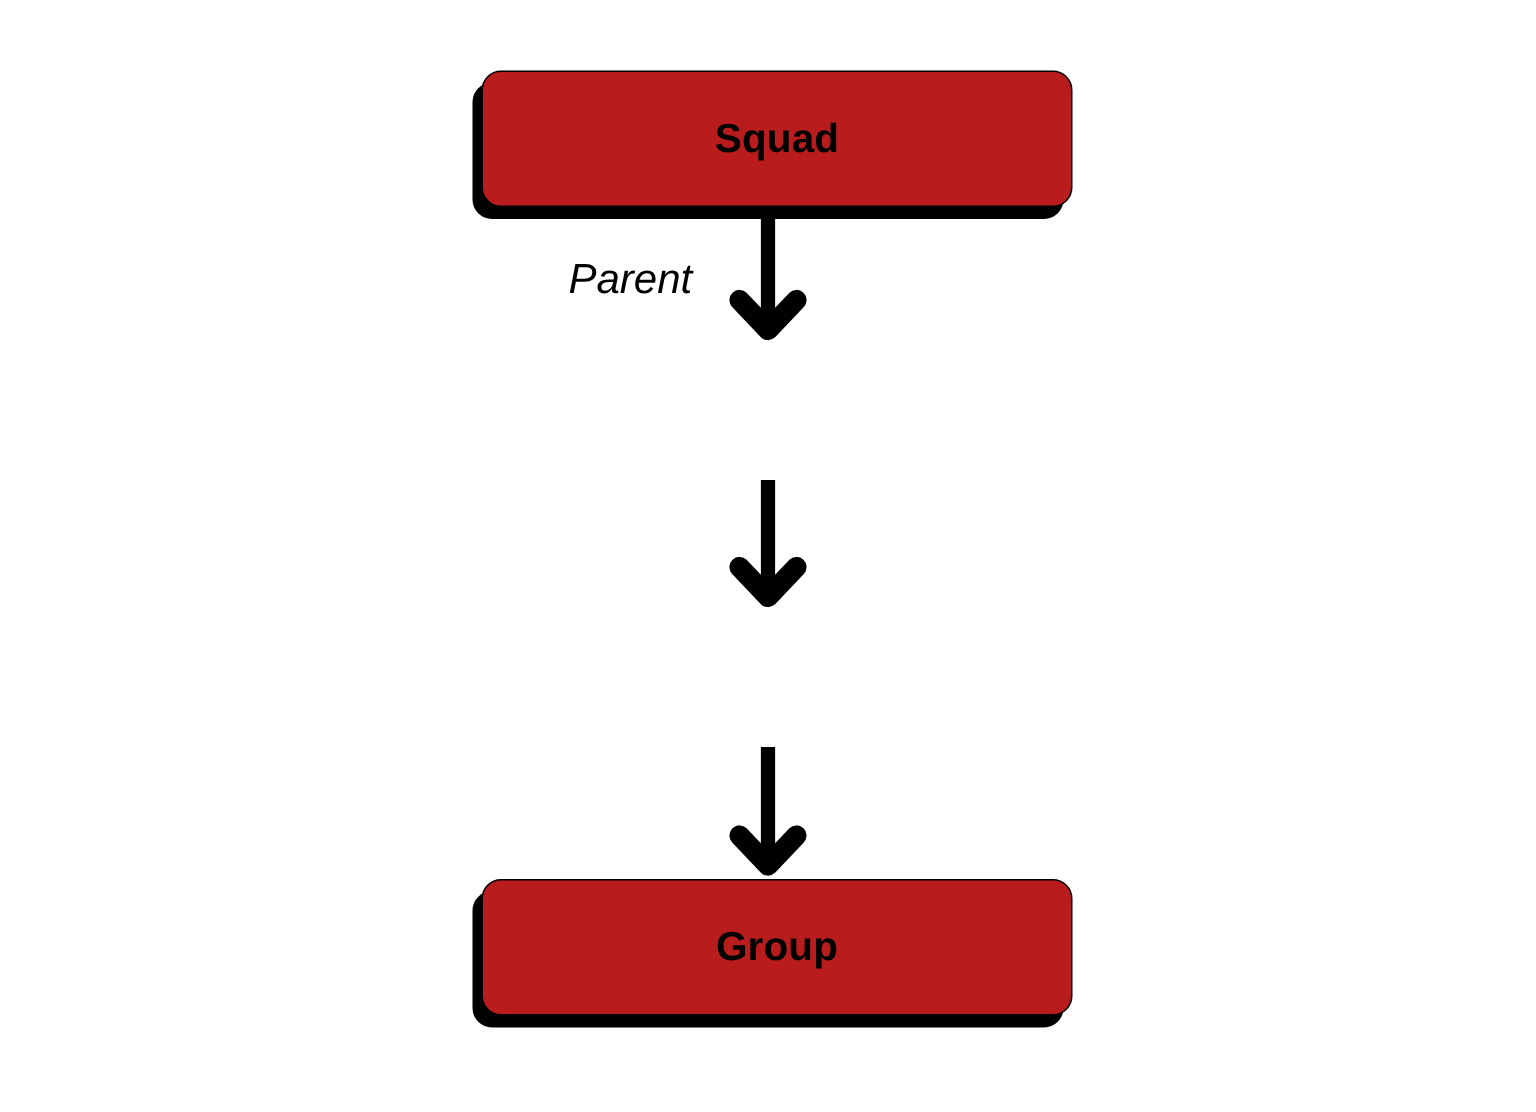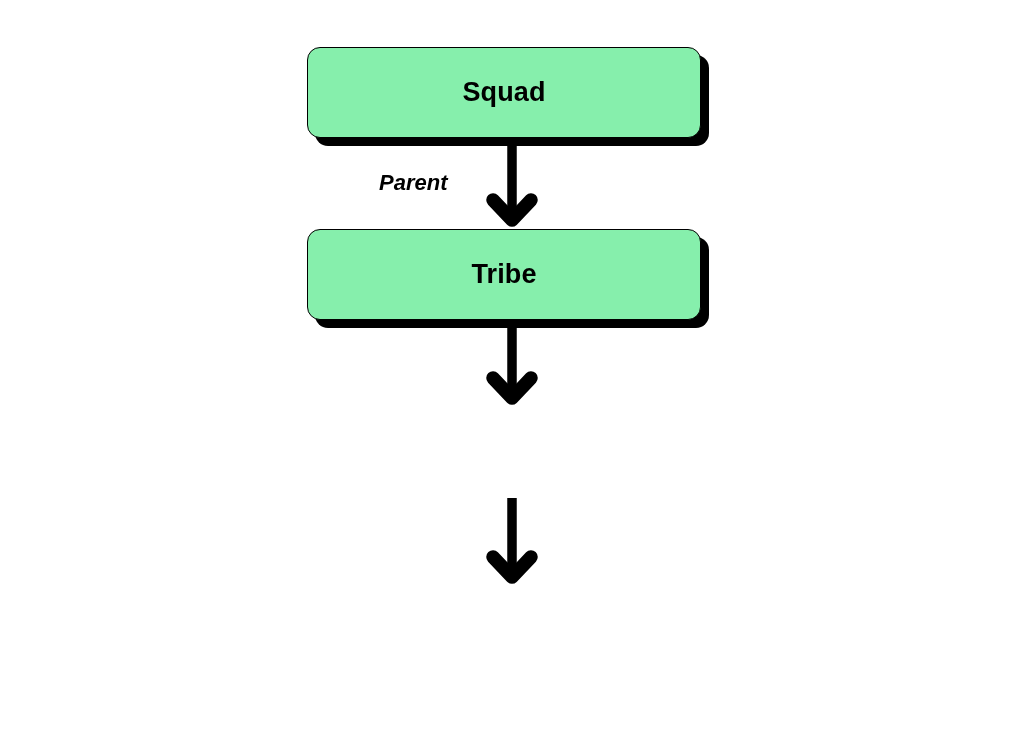--- a/index.html
+++ b/index.html
@@ -37,26 +37,26 @@
     top: 8px;
     width: 100%;
     height: 100%;
     background: #000000;
     border-radius: 13px;
     z-index: 1;
   }
 
   .node-body {
     position: absolute;
-    left: 0;
+    left: 14px;
     top: 0;
     width: 100%;
     height: 100%;
     box-sizing: border-box;
-    background: #86efac;
+    background: #b91c1c;
     border: 1.6px solid #000000;
     border-radius: 13px;
     z-index: 2;
     display: flex;
     align-items: center;
     justify-content: center;
   }
 
   .node-label {
     font-size: 27px;
@@ -75,23 +75,23 @@
   }
 
   .edge-svg {
     display: block;
     overflow: visible;
   }
 
   
   .edge-label {
     position: absolute;
-    font-size: 22px;
+    font-size: 28px;
     font-style: italic;
-    font-weight: bold;
+    font-weight: normal;
     color: #000000;
     line-height: 1;
     white-space: nowrap;
     user-select: none;
     z-index: 3;
   }
 </style>
 </head>
 <body>
 
@@ -120,22 +120,22 @@
     </svg>
   </div>
 
   <div class="node" style="left:307px; top:47px; width:394px; height:91px;">
     <div class="node-shadow"></div>
     <div class="node-body">
       <span class="node-label">Squad</span>
     </div>
   </div>
 
-  <div class="node" style="left:307px; top:229px; width:394px; height:91px;">
+
+
+  <div class="node" style="left:307px; top:586px; width:394px; height:91px;">
     <div class="node-shadow"></div>
     <div class="node-body">
-      <span class="node-label">Tribe</span>
+      <span class="node-label">Group</span>
     </div>
   </div>
-
-
 
 </div>
 
 </body></html>

